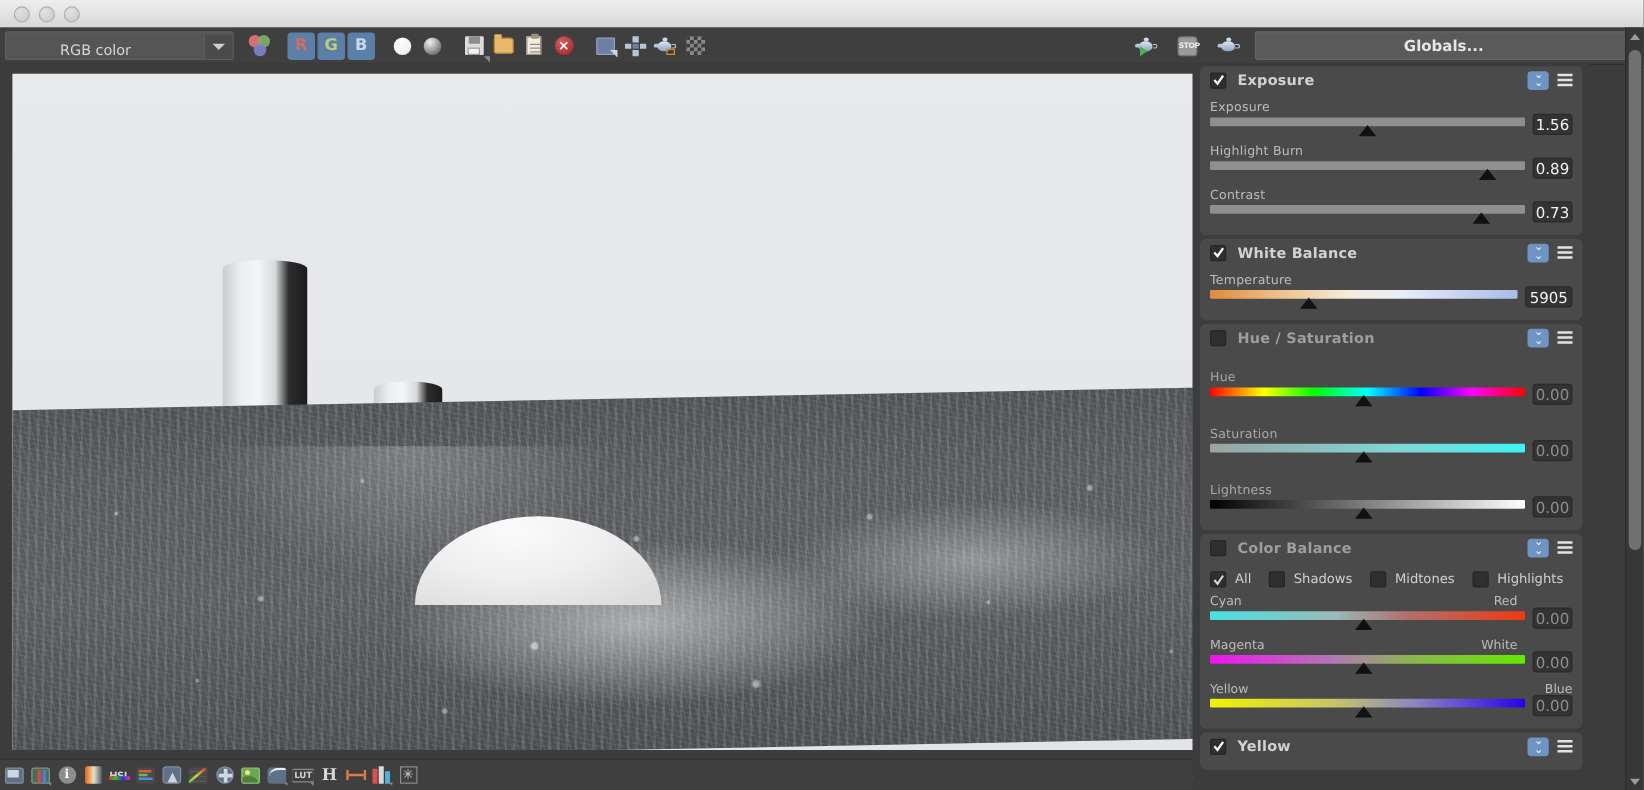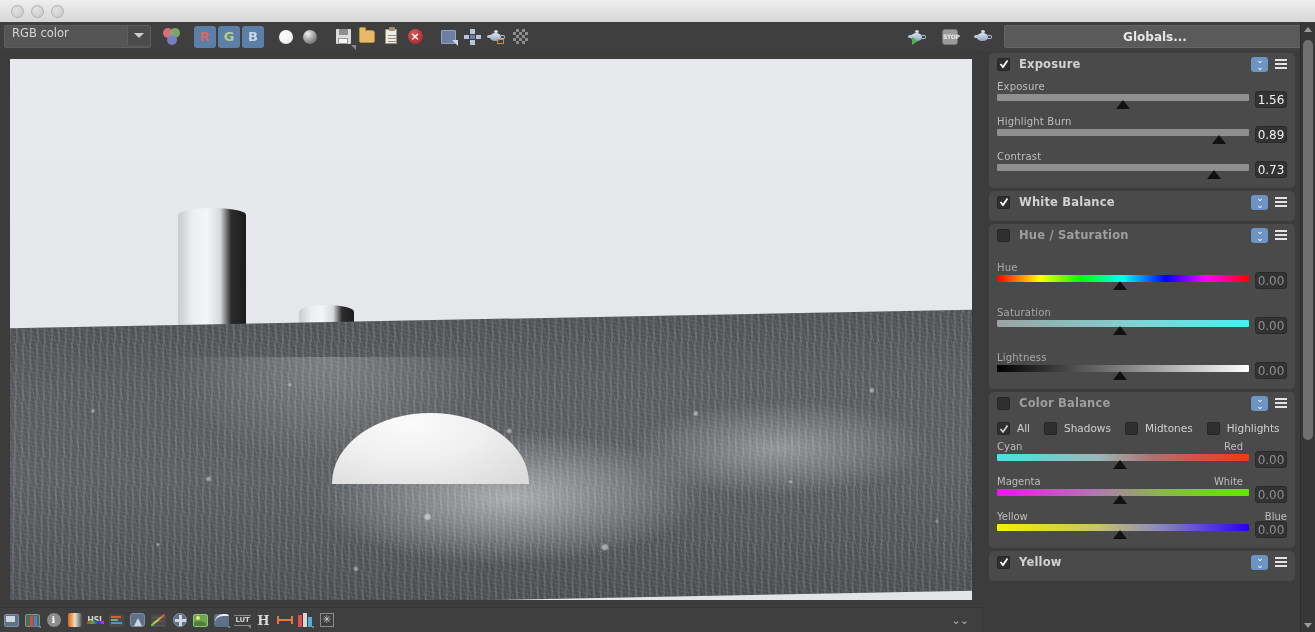--- a/index.html
+++ b/index.html
@@ -38,21 +38,21 @@
 
   
   .toolbar{
     position:absolute;left:0;top:22px;width:1315px;height:29px;
     background:#3f3f3f;border-bottom:1px solid #2d2d2d;
     display:flex;align-items:center;
   }
   .combo{
     margin-left:4px;width:145px;height:21px;
     background:#555555;border:1px solid #5e5e5e;border-radius:2px;
-    display:flex;align-items:flex-start;position:relative;
+    display:flex;align-items:flex-end;position:relative;padding-left:36px;
   }
   .combo-label{padding-left:7px;font-size:11.5px;color:#d6d6d6;flex:1;}
   .combo-arrow{
     width:22px;height:19px;background:#4b4b4b;border-left:1px solid #5e5e5e;
     display:flex;align-items:center;justify-content:center;
   }
   .combo-arrow i{
     width:0;height:0;border-left:5px solid transparent;border-right:5px solid transparent;
     border-top:5px solid #cfcfcf;display:block;
   }
@@ -243,21 +243,21 @@
     content:"";position:absolute;right:-2px;bottom:-2px;width:0;height:0;
     border-left:5px solid transparent;border-top:5px solid #8a8a8a;
   }
   .collapse-arrows{
     position:absolute;right:14px;bottom:6px;color:#b5b5b5;font-size:11px;line-height:1;
     letter-spacing:-1px;
   }
 
   
   .panel{
-    position:absolute;left:983px;top:51px;width:318px;bottom:0;
+    position:absolute;left:954px;top:51px;width:318px;bottom:0;
     background:#3c3c3c;overflow:hidden;
   }
   .section{
     margin:2px 6px 3px 6px;background:#4a4a4a;border-radius:5px;padding-bottom:8px;
   }
   .sec-head{
     height:22px;display:flex;align-items:center;padding:0 6px 0 8px;
   }
   .chk{
     width:13px;height:13px;border-radius:2px;background:#2f2f2f;border:1px solid #262626;
@@ -589,20 +589,30 @@
           </span>
         <span class="hdr-btn">
             <span class="hamb">
               <span></span>
               <span></span>
               <span></span>
             </span>
           </span>
       </div>
 
+      <div class="ctrl">
+        <div class="ctrl-label">Temperature</div>
+        <div class="slider-row">
+          <div class="track-wrap">
+            <div class="track g-temp"></div>
+              <div class="handle" style="left:32%"></div>
+          </div>
+          <div class="valbox wide">5905</div>
+        </div>
+      </div>
     </div>
 
     <div class="section">
       <div class="sec-head">
         <span class="chk"></span>
         <span class="sec-title dim">Hue / Saturation</span>
         <span class="hdr-btn blue">
             <span class="chev">⌄<br>⌄</span>
           </span>
         <span class="hdr-btn">

